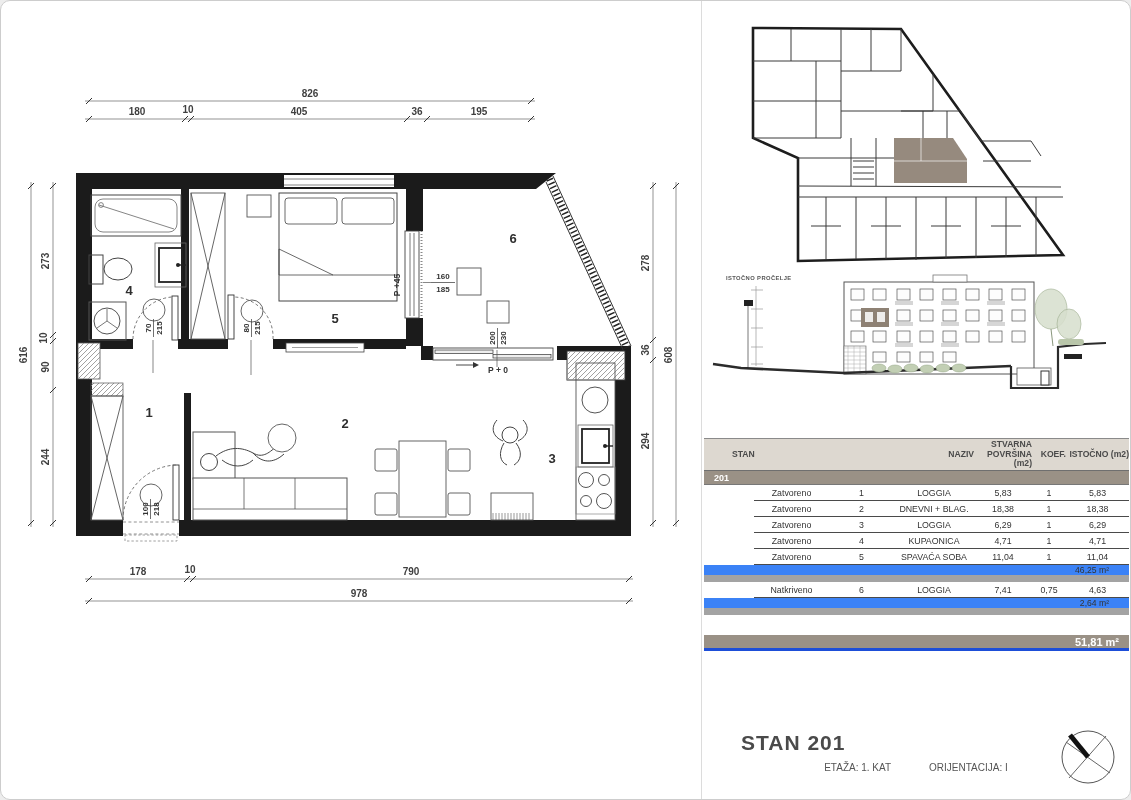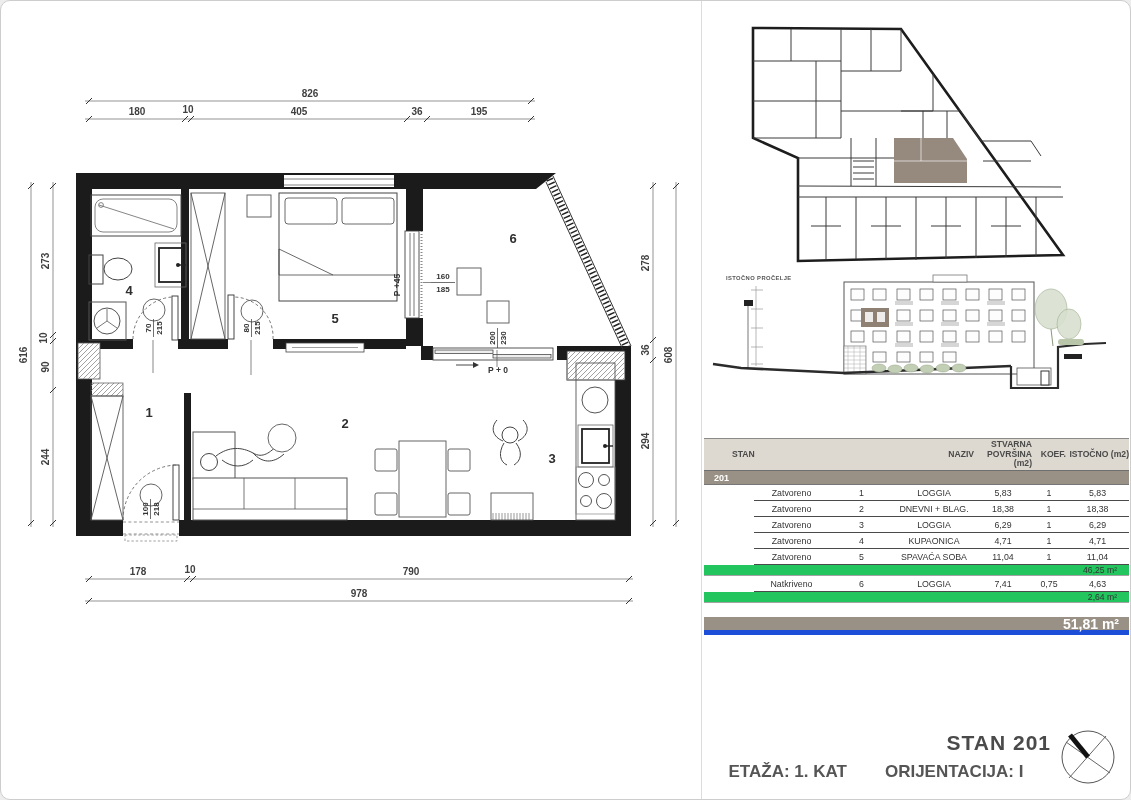--- a/index.html
+++ b/index.html
@@ -20,28 +20,28 @@
          font-size:8.6px;font-weight:bold;color:#4a4a4a;}
   .thead div{text-align:right;line-height:1.12;}
   .thead .h-stan{text-align:left;padding-left:28px;}
   .band{height:13px;background:#9a9186;color:#fff;font-size:9px;font-weight:bold;
         display:flex;align-items:center;padding-left:10px;border-bottom:1px solid #777;}
   .trow{display:flex;height:16px;font-size:8.8px;}
   .trow .c0{width:50px;}
   .trow .rest{flex:1;display:grid;grid-template-columns:75px 65px 80px 58px 34px 63px;
         align-items:center;border-bottom:1px solid #4a4a4a;}
   .trow .rest div{text-align:center;white-space:nowrap;}
-  .subrow{height:10px;background:#22c55e;border-bottom:1px solid #a3a3a3;font-size:8.6px;
-        display:flex;align-items:center;justify-content:flex-end;padding-right:12px;color:#333;}
-  .totrow{height:13px;background:#9a9186;border-bottom:5px solid #1d4ed8;font-size:14px;font-weight:bold;
-        display:flex;align-items:center;justify-content:flex-end;padding-right:10px;color:#fff;margin-top:14px;}
+  .subrow{height:10px;background:#3b82f6;border-bottom:7px solid #a3a3a3;font-size:8.6px;
+        display:flex;align-items:center;justify-content:flex-end;padding-right:20px;color:#333;}
+  .totrow{height:13px;background:#9a9186;border-bottom:3px solid #1d4ed8;font-size:11px;font-weight:bold;
+        display:flex;align-items:center;justify-content:flex-end;padding-right:10px;color:#fff;margin-top:20px;}
   
-  .titleblock{position:absolute;left:700px;top:730px;width:350px;text-align:right;}
+  .titleblock{position:absolute;left:740px;top:730px;width:350px;text-align:left;}
   .titleblock .t1{font-size:21px;font-weight:bold;color:#4a4a4a;letter-spacing:1px;}
-  .titleblock .t2{margin-top:7px;font-size:17px;font-weight:bold;color:#555;
+  .titleblock .t2{margin-top:7px;font-size:10px;font-weight:normal;color:#555;
                   display:flex;justify-content:center;gap:38px;}
 </style>
 </head>
 <body>
 
 <div class="page">
   <div class="vdivider"></div>
 
   <svg style="left:0;top:0" width="700" height="798" viewBox="0 0 700 798">
     <defs>

